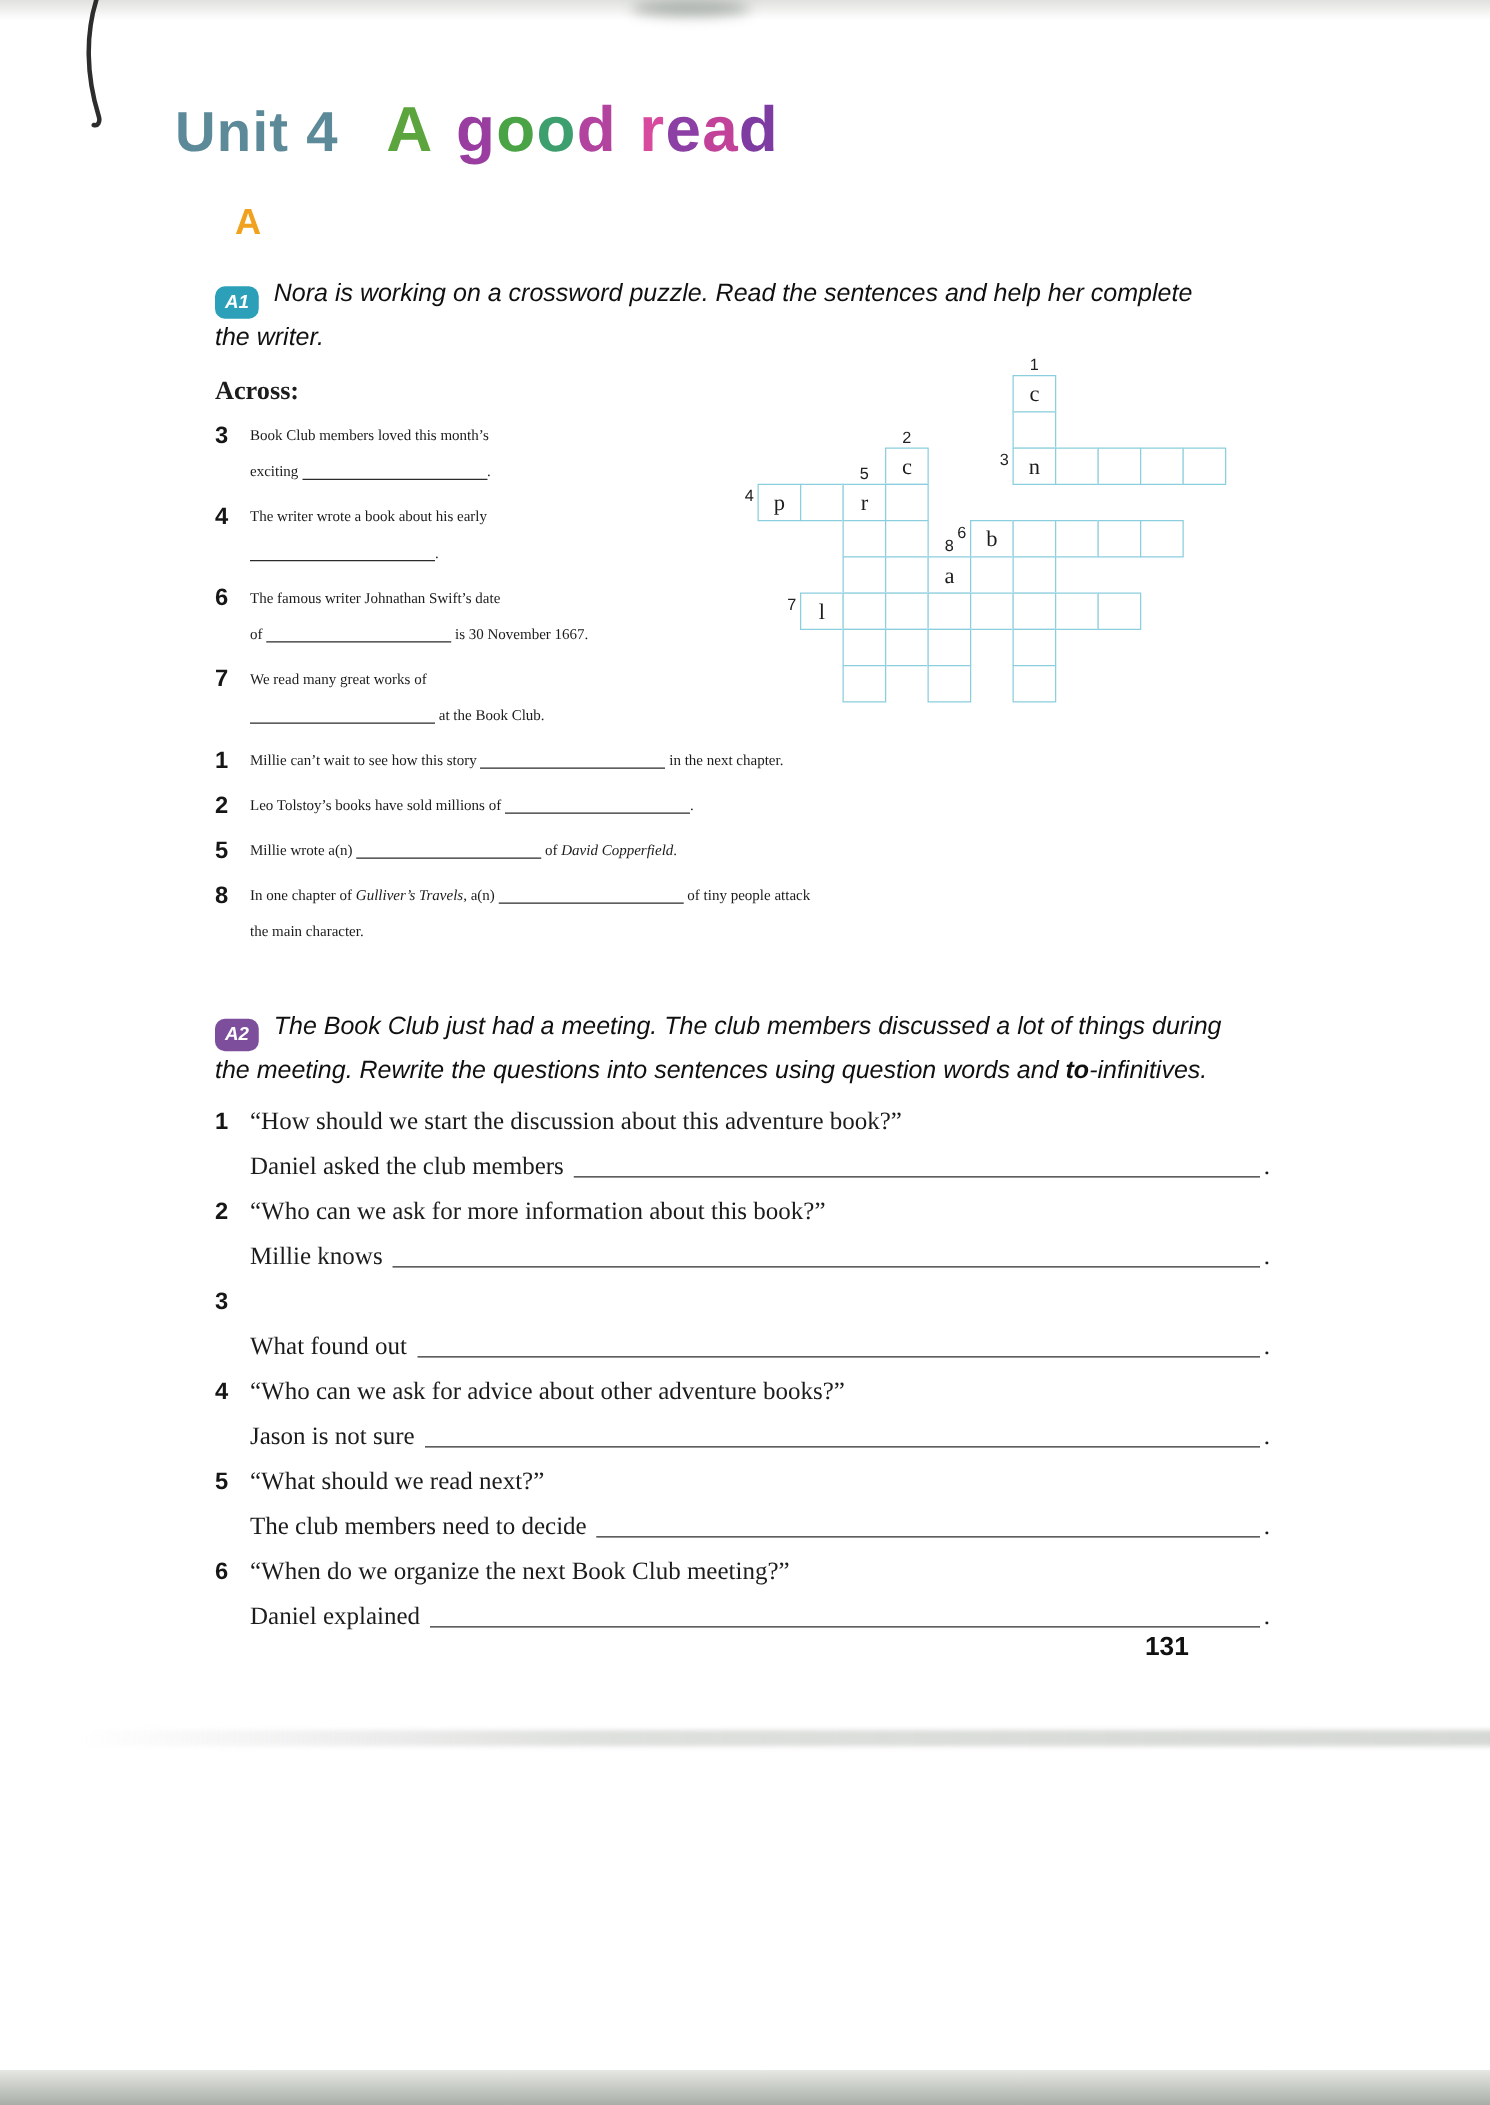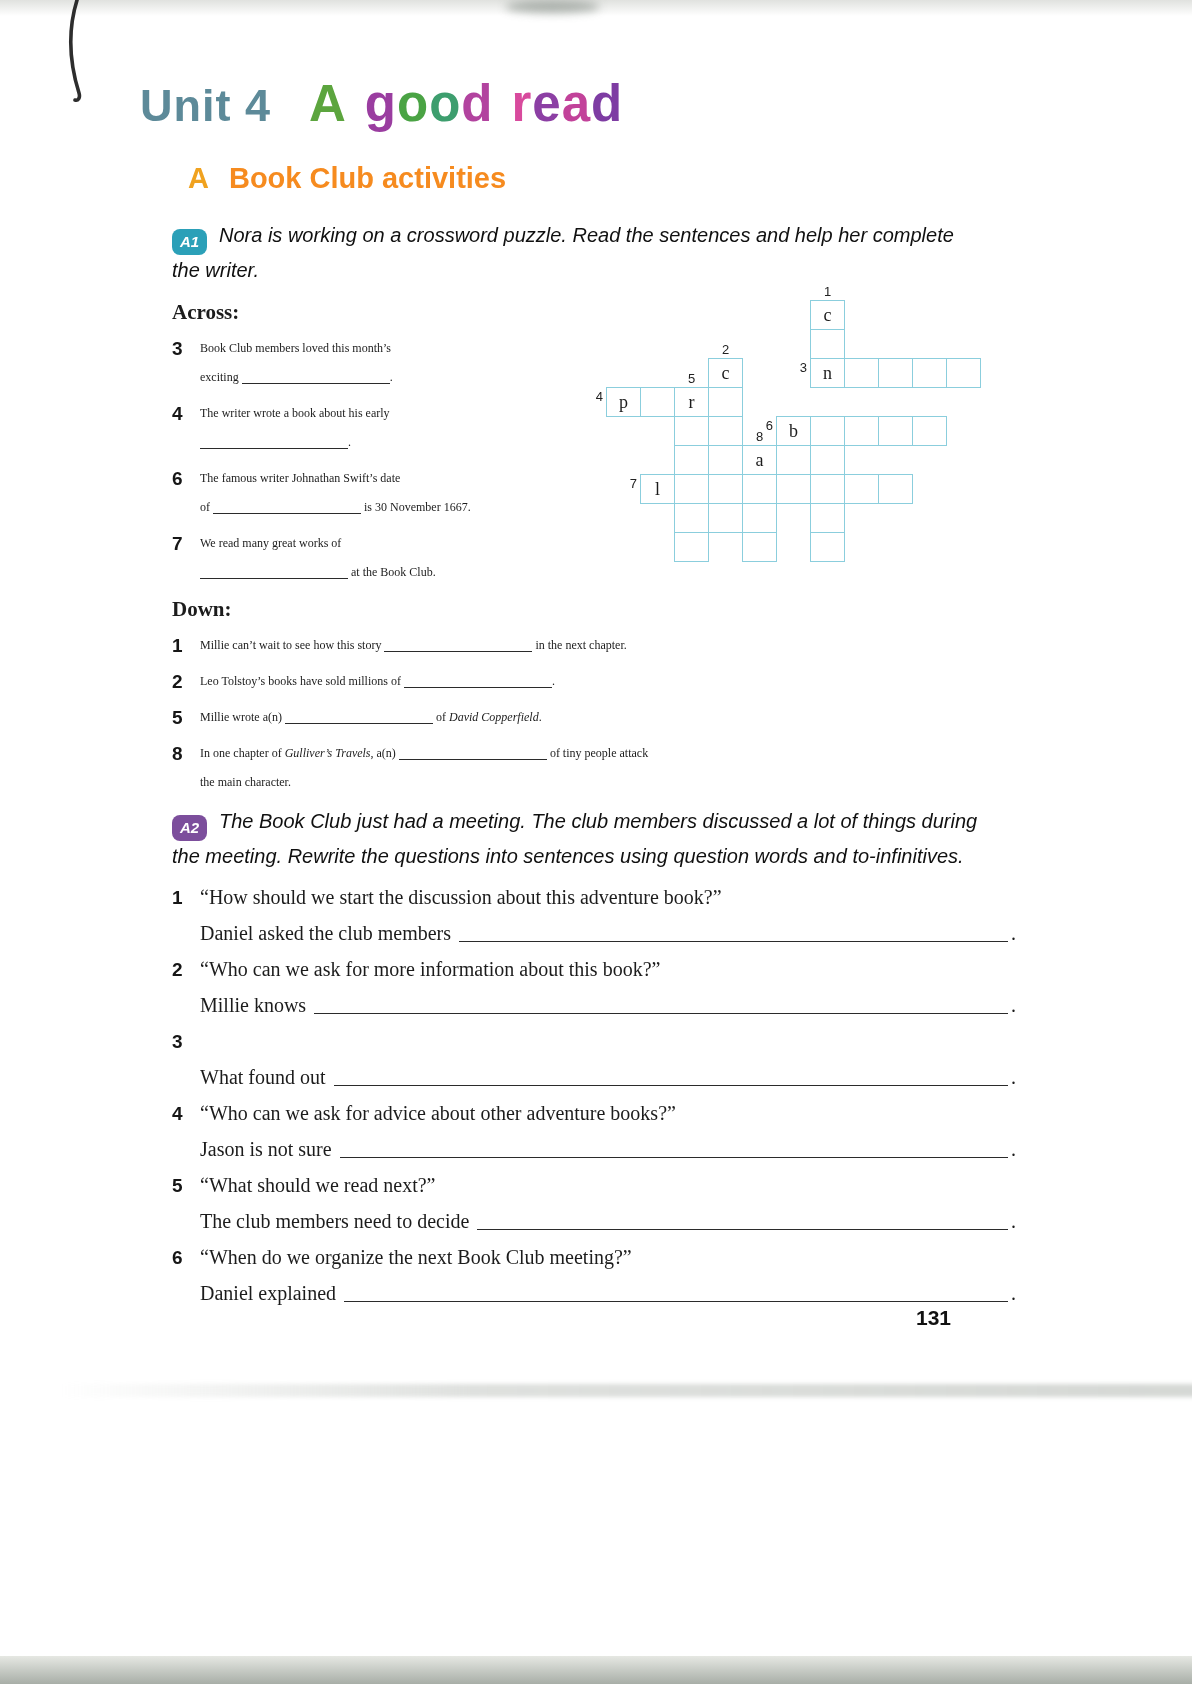--- a/index.html
+++ b/index.html
@@ -31,21 +31,21 @@
   .section-heading{position:absolute;left:188px;top:162px;display:flex;gap:20px;
                    font-family:"Liberation Sans",sans-serif;font-weight:700;font-size:29px;}
   .section-letter{color:var(--c-secletter);}
   .section-title{color:var(--c-sectitle);}
 
   
   .block-a1{position:absolute;left:172px;top:220px;width:844px;}
   .block-a2{position:absolute;left:172px;top:806px;width:844px;}
 
   .instruction{margin:0 0 12px 0;font:italic 400 20px/30px "Liberation Sans",sans-serif;color:#101010;}
-  .instruction .bd{font-weight:400;}
+  .instruction .bd{font-weight:700;}
   .badge{display:inline-flex;width:35px;height:26px;align-items:center;justify-content:center;
          border-radius:8px;color:#fff;font:italic 700 15px "Liberation Sans",sans-serif;
          margin-right:12px;vertical-align:-5px;}
   #badge-a1{background:var(--c-a1);font-style:italic;}
   #badge-a2{background:var(--c-a2);}
 
   .sub-label{font-weight:700;font-size:21px;line-height:30px;margin:4px 0 7px 0;}
 
   .clue{display:flex;margin-bottom:7px;}
   .cnum{flex:0 0 28px;font:700 19px/29px "Liberation Sans",sans-serif;color:#161616;}
@@ -85,21 +85,20 @@
   <div class="right-edge"></div>
   <div class="scan-bottom"></div>
 
   <div class="unit-header">
     <span class="unit-label">Unit 4</span>
     <span class="unit-title" id="unit-title"><span class="tl" style="color: rgb(92, 165, 62);">A</span><span class="sp"></span><span class="tl" style="color: rgb(154, 61, 160);">g</span><span class="tl" style="color: rgb(74, 163, 68);">o</span><span class="tl" style="color: rgb(61, 158, 110);">o</span><span class="tl" style="color: rgb(178, 67, 159);">d</span><span class="sp"></span><span class="tl" style="color: rgb(216, 74, 157);">r</span><span class="tl" style="color: rgb(140, 63, 164);">e</span><span class="tl" style="color: rgb(194, 66, 154);">a</span><span class="tl" style="color: rgb(126, 60, 163);">d</span></span>
   </div>
 
   <div class="section-heading">
     <span class="section-letter">A</span>
-    <span class="section-title">Book Club activities</span>
   </div>
 
   <div class="block-a1">
     <p class="instruction"><span class="badge" id="badge-a1">A1</span><span id="a1-instr-text"><span>Nora is working on a crossword puzzle. Read the sentences and help her complete</span><br><span>the writer.</span></span></p>
     <div class="sub-label">Across:</div>
     <div id="across-clues">
         <div class="clue">
           <span class="cnum">3</span>
           <div class="ctext"><span>Book Club members loved this month’s</span><br><span>exciting </span><span class="blank" style="width: 148px;"></span><span>.</span></div>
         </div>
@@ -109,21 +108,20 @@
         </div>
         <div class="clue">
           <span class="cnum">6</span>
           <div class="ctext"><span>The famous writer Johnathan Swift’s date</span><br><span>of </span><span class="blank" style="width: 148px;"></span><span> is 30 November 1667.</span></div>
         </div>
         <div class="clue">
           <span class="cnum">7</span>
           <div class="ctext"><span>We read many great works of</span><br><span class="blank" style="width: 148px;"></span><span> at the Book Club.</span></div>
         </div>
       </div>
-    <div class="sub-label">Down:</div>
     <div id="down-clues">
         <div class="clue">
           <span class="cnum">1</span>
           <div class="ctext"><span>Millie can’t wait to see how this story </span><span class="blank" style="width: 148px;"></span><span> in the next chapter.</span></div>
         </div>
         <div class="clue">
           <span class="cnum">2</span>
           <div class="ctext"><span>Leo Tolstoy’s books have sold millions of </span><span class="blank" style="width: 148px;"></span><span>.</span></div>
         </div>
         <div class="clue">

